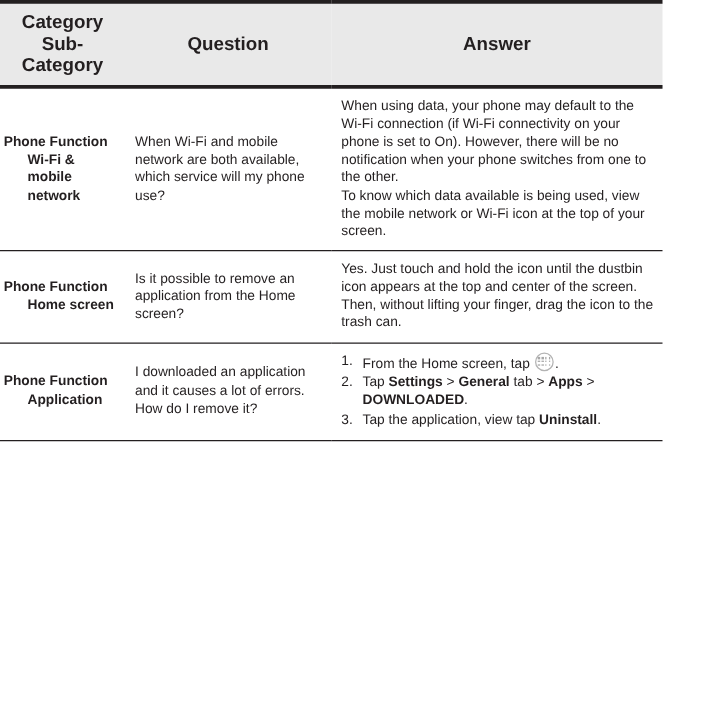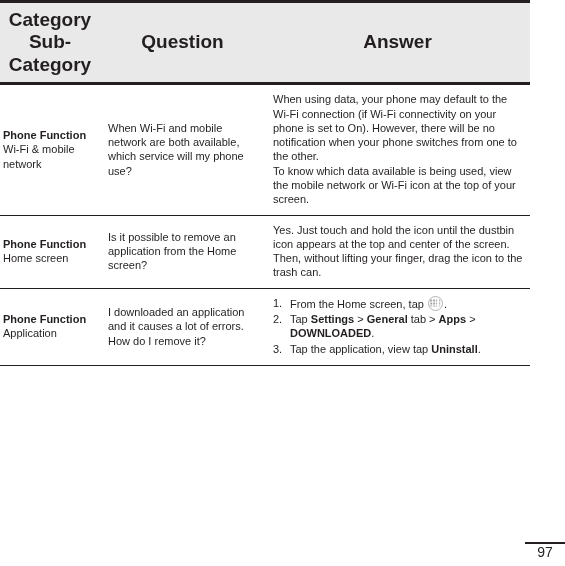--- a/index.html
+++ b/index.html
@@ -33,21 +33,21 @@
   .faq-table col.col-q   { width: 165px; }
   .faq-table col.col-a   { width: 265px; }
 
   
   thead tr {
     background: #e9e9e9;
   }
   thead th {
     border-top: 3px solid #231f20;
     border-bottom: 3px solid #231f20;
-    font-size: 19px;
+    font-size: 15px;
     font-weight: bold;
     padding: 6px 8px;
     line-height: 1.18;
     vertical-align: middle;
     text-align: center;
   }
   th.head-cat { padding-left: 4px; padding-right: 4px; }
 
   
   tbody td {
@@ -60,22 +60,23 @@
 
   td.cell-cat {
     padding-left: 3px;
     padding-right: 3px;
   }
   td.cell-cat .cat-main {
     font-weight: bold;
     display: block;
   }
   td.cell-cat .cat-sub {
-    font-weight: normal;
+    font-weight: bold;
     display: block;
+    margin-left: 19px;
   }
 
   td.cell-q {
     text-align: left;
     padding-left: 8px;
     padding-right: 4px;
   }
 
   td.cell-a {
     text-align: left;
@@ -237,18 +238,14 @@
               <span class="num">3.</span><span><span>Tap the application, view tap </span><b>Uninstall</b><span>.</span></span>
             </li>
 
           </ol>
         </td>
       </tr>
 
     </tbody>
   </table>
 
-  <div class="page-footer">
-    <div class="rule"></div>
-    <div class="pagenum">97</div>
-  </div>
 
 </div>
 
 </body></html>

